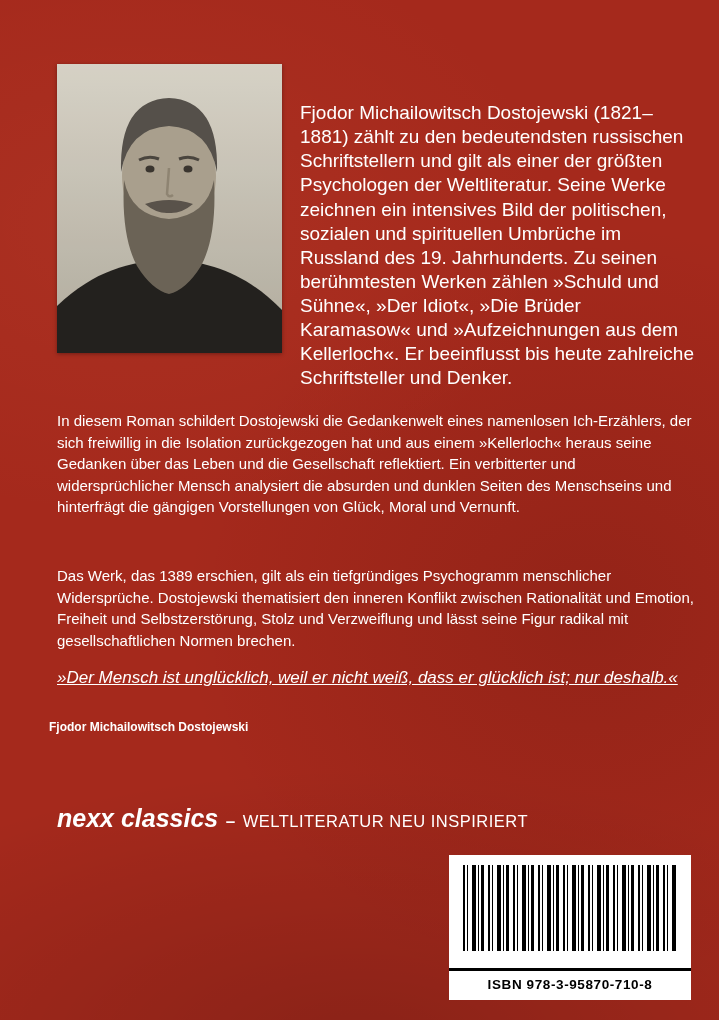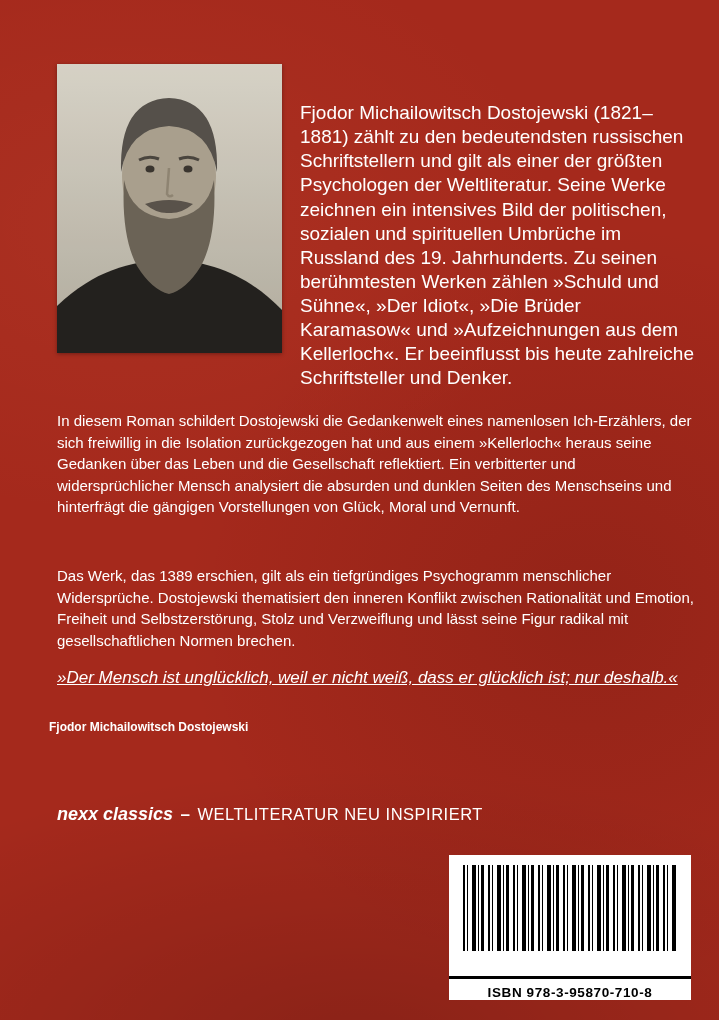--- a/index.html
+++ b/index.html
@@ -35,38 +35,38 @@
   }
   .quote-author {
     position:absolute; left:49px; top:692px; width:637px;
     font-size:12px; font-weight:bold;margin-top:28px;
   }
   .cta {
     position:absolute; left:57px; top:736px; width:612px;
     font-size:17px; line-height:1.44;
   }
   .brand { position:absolute; left:57px; top:804px; width:640px; }
-  .brand .series { font-weight:bold; font-style:italic; font-size:18px;text-align:right; }
+  .brand .series { font-weight:bold; font-style:italic; font-size:25px;text-align:right; }
   .brand .sep { font-weight:bold; font-size:17px; margin:0 3px; }
   .brand .tagline { font-weight:normal; font-size:16.5px; letter-spacing:0.5px; }
   .barcode-box {
     position:absolute; left:449px; top:855px; width:242px; height:145px;
     background:#ffffff; display:flex; flex-direction:column;
   }
   .barcode-bars {
     margin:10px 14px 0 14px; height:86px;
     background:repeating-linear-gradient(90deg,
       #000 0 2px, #fff 2px 4px,
       #000 4px 5px, #fff 5px 9px,
       #000 9px 13px, #fff 13px 15px,
       #000 15px 16px, #fff 16px 18px,
       #000 18px 21px, #fff 21px 25px);
   }
   .isbn-strip {
-    margin-top:25px; border-top:3px solid #000;
+    margin-top:17px; border-top:3px solid #000;
     text-align:center; color:#000; padding-top:6px;
     font-size:13.5px; font-weight:bold; letter-spacing:0.6px;
   }
   .publisher {
     position:absolute; left:57px; top:920px;
     border-left:4px solid #ffffff; padding-left:13px;
   }
   .publisher-name { font-size:44px; font-weight:bold; line-height:0.95; letter-spacing:0.5px; }
   .publisher-suffix { font-size:17px; letter-spacing:1.5px; margin-top:3px; }
 </style>

